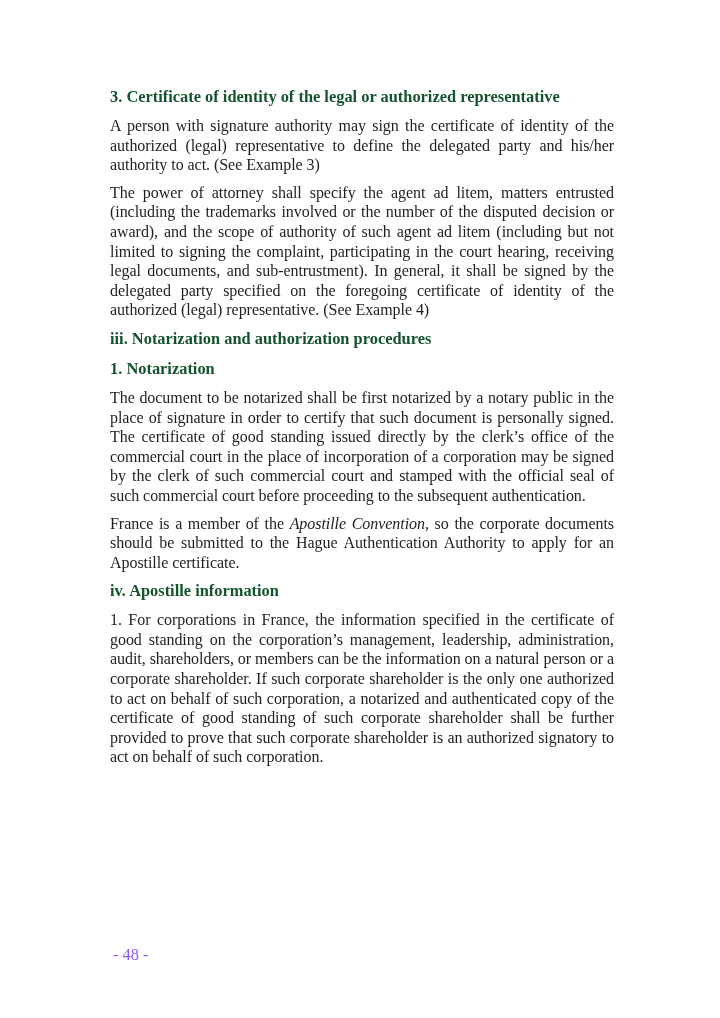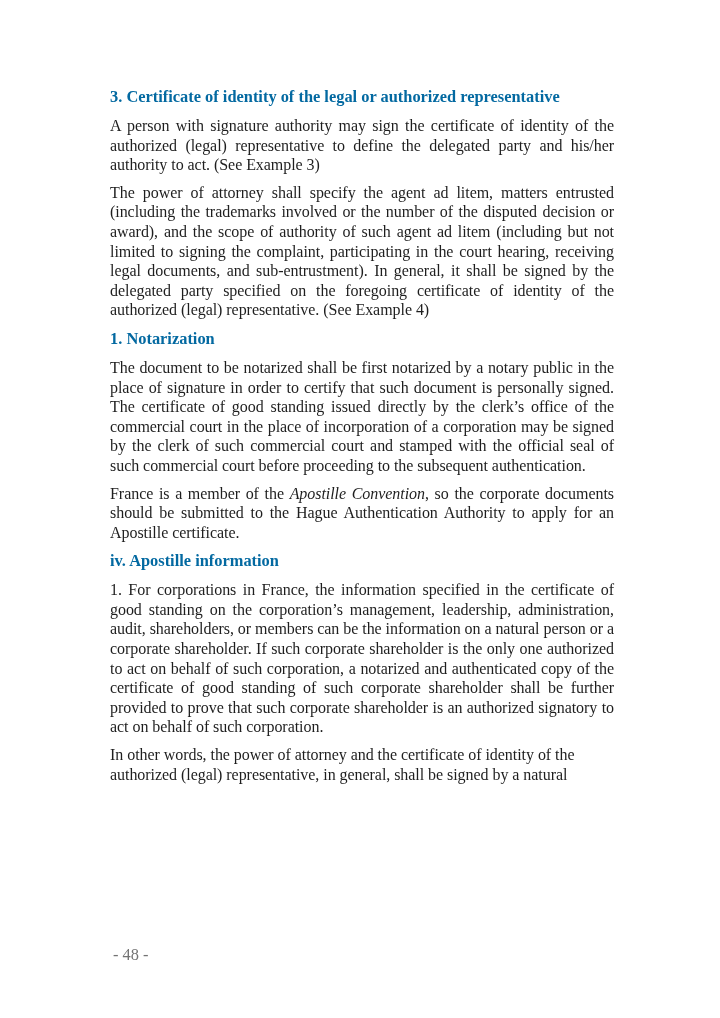--- a/index.html
+++ b/index.html
@@ -19,55 +19,55 @@
       position: absolute;
       left: 110px;
       top: 86px;
       width: 504px;
     }
     .heading {
       font-weight: bold;
       font-size: 16.4px;
       line-height: 22px;
       margin: 0 0 8px 0;
-      color: #0369a1;
+      color: #14532d;
     }
     .para {
       font-size: 16px;
       line-height: 19.6px;
       text-align: justify;
       margin: 0 0 8px 0;
       letter-spacing: -0.05px;
     }
     .para em {
     }
     .page-number {
       position: absolute;
       left: 113px;
       top: 945px;
       font-size: 16.4px;
       line-height: 20px;
-      color: #737373;
+      color: #8b5cf6;
     }
   </style>
 </head>
 <body>
 
 <div class="page">
 
   <div class="heading">3. Certificate of identity of the legal or authorized representative</div>
   <p class="para">A person with signature authority may sign the certificate of identity of the authorized (legal) representative to define the delegated party and his/her authority to act. (See Example 3)</p>
 
   <p class="para">The power of attorney shall specify the agent ad litem, matters entrusted (including the trademarks involved or the number of the disputed decision or award), and the scope of authority of such agent ad litem (including but not limited to signing the complaint, participating in the court hearing, receiving legal documents, and sub-entrustment). In general, it shall be signed by the delegated party specified on the foregoing certificate of identity of the authorized (legal) representative. (See Example 4)</p>
 
+  <div class="heading">iii. Notarization and authorization procedures</div>
 
   <div class="heading">1. Notarization</div>
   <p class="para">The document to be notarized shall be first notarized by a notary public in the place of signature in order to certify that such document is personally signed. The certificate of good standing issued directly by the clerk’s office of the commercial court in the place of incorporation of a corporation may be signed by the clerk of such commercial court and stamped with the official seal of such commercial court before proceeding to the subsequent authentication.</p>
 
   <p class="para"><span>France is a member of the </span><em>Apostille Convention</em><span>, so the corporate documents should be submitted to the Hague Authentication Authority to apply for an Apostille certificate.</span></p>
 
   <div class="heading">iv. Apostille information</div>
   <p class="para">1. For corporations in France, the information specified in the certificate of good standing on the corporation’s management, leadership, administration, audit, shareholders, or members can be the information on a natural person or a corporate shareholder. If such corporate shareholder is the only one authorized to act on behalf of such corporation, a notarized and authenticated copy of the certificate of good standing of such corporate shareholder shall be further provided to prove that such corporate shareholder is an authorized signatory to act on behalf of such corporation.</p>
-  <p class="para" style="text-align:left;">In other words, the power of attorney and the certificate of identity of the authorized (legal) representative, in general, shall be signed by a natural</p>
 
 </div>
 
 <div class="page-number">- 48 -</div>
 
 </body></html>

